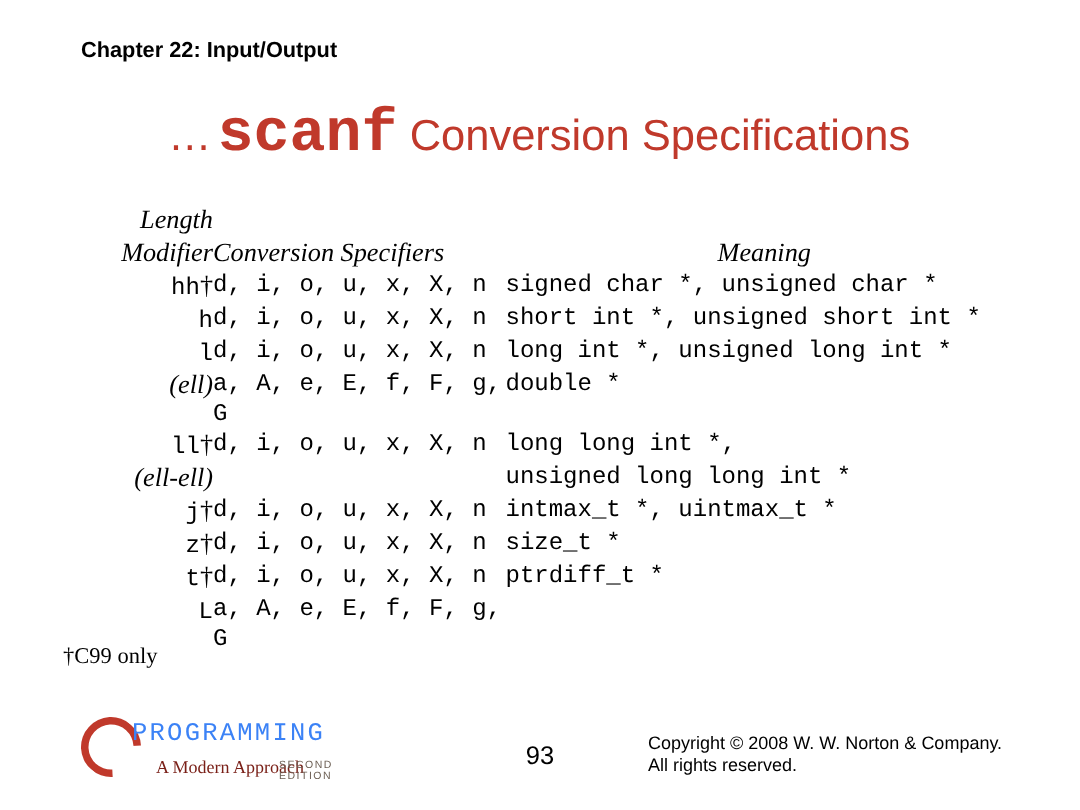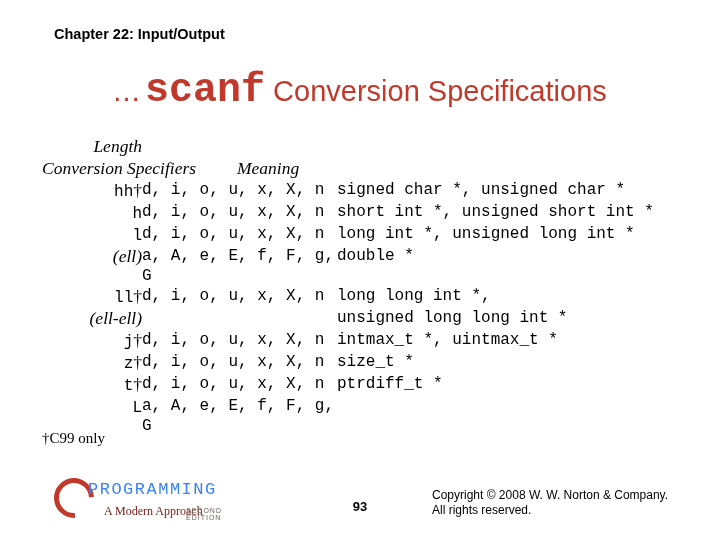--- a/index.html
+++ b/index.html
@@ -36,21 +36,21 @@
     left: 42px;
     width: 640px;
     font-size: 17.5px;
     line-height: 1.25;
   }
   .row { display: flex; }
   .col-mod  { width: 100px; text-align: right; }
   .col-spec { width: 195px; }
   .col-mean { width: 345px; }
   .hdr { font-style: italic; font-size: 17.5px; }
-  .hdr.center { text-align: left; }
+  .hdr.center { text-align: center; }
   .mono { font-family: 'Courier New', monospace; font-size: 16px; }
   .ell { font-style: italic; font-family: Georgia, serif; }
   .foot { position: absolute; left: 42px; font-size: 15px; }
   .footer {
     position: absolute;
     bottom: 14px;
     left: 0;
     width: 720px;
     height: 48px;
   }
@@ -98,22 +98,21 @@
     letter-spacing: 1px;
     color: #6d6055;
   }
   .pagenum {
     position: absolute;
     left: 0;
     width: 720px;
     bottom: 12px;
     text-align: center;
     font-family: Arial, sans-serif;
-    font-size: 13px;
-    font-weight: bold;
+    font-size: 17px;
   }
   .copy {
     position: absolute;
     right: 28px;
     bottom: 8px;
     width: 260px;
     font-family: Arial, sans-serif;
     font-size: 12px;
     line-height: 1.25;
   }
@@ -127,20 +126,21 @@
   <span class="pre">…</span><span class="code">scanf</span><span> Conversion Specifications</span>
 </div>
 
 <div class="content">
   <div class="row">
     <div class="col-mod hdr">Length</div>
     <div class="col-spec"></div>
     <div class="col-mean"></div>
   </div>
   <div class="row">
+    <div class="col-mod hdr">Modifier</div>
     <div class="col-spec hdr">Conversion Specifiers</div>
     <div class="col-mean hdr center">Meaning</div>
   </div>
 
   <div class="row">
     <div class="col-mod"><span class="mono">hh</span><span>†</span></div>
     <div class="col-spec mono">d, i, o, u, x, X, n</div>
     <div class="col-mean mono">signed char *, unsigned char *</div>
   </div>
   <div class="row">

